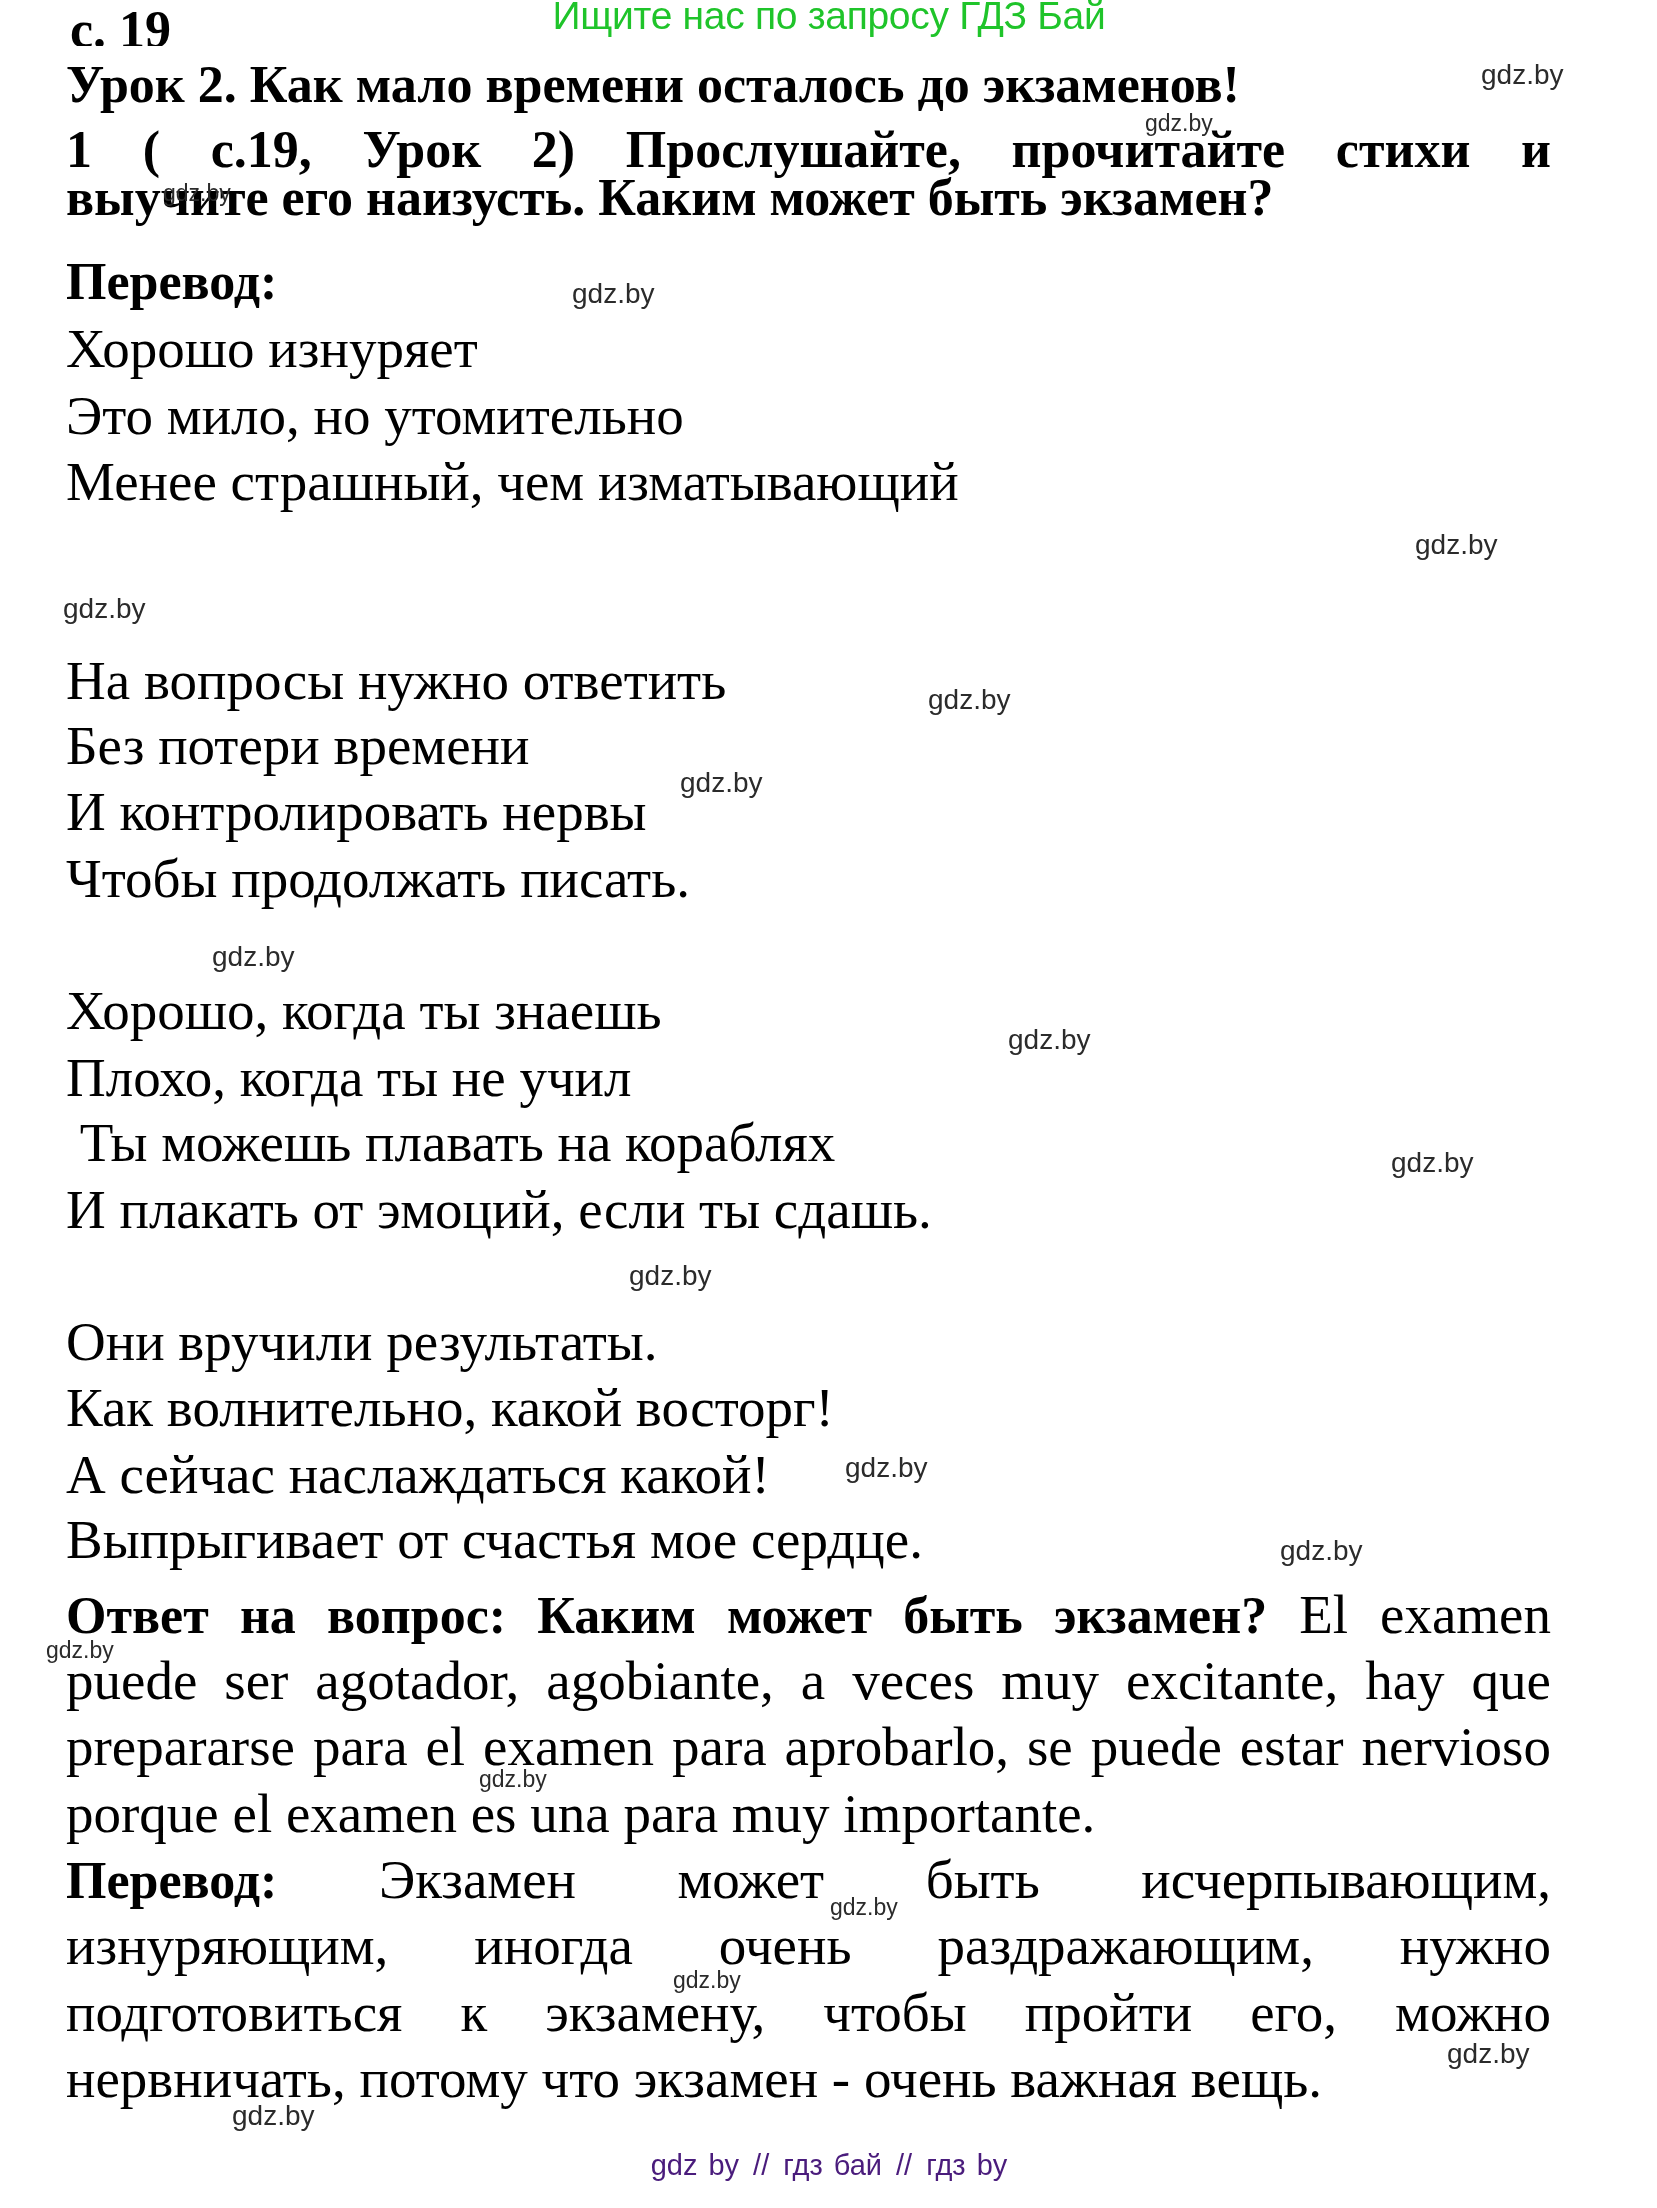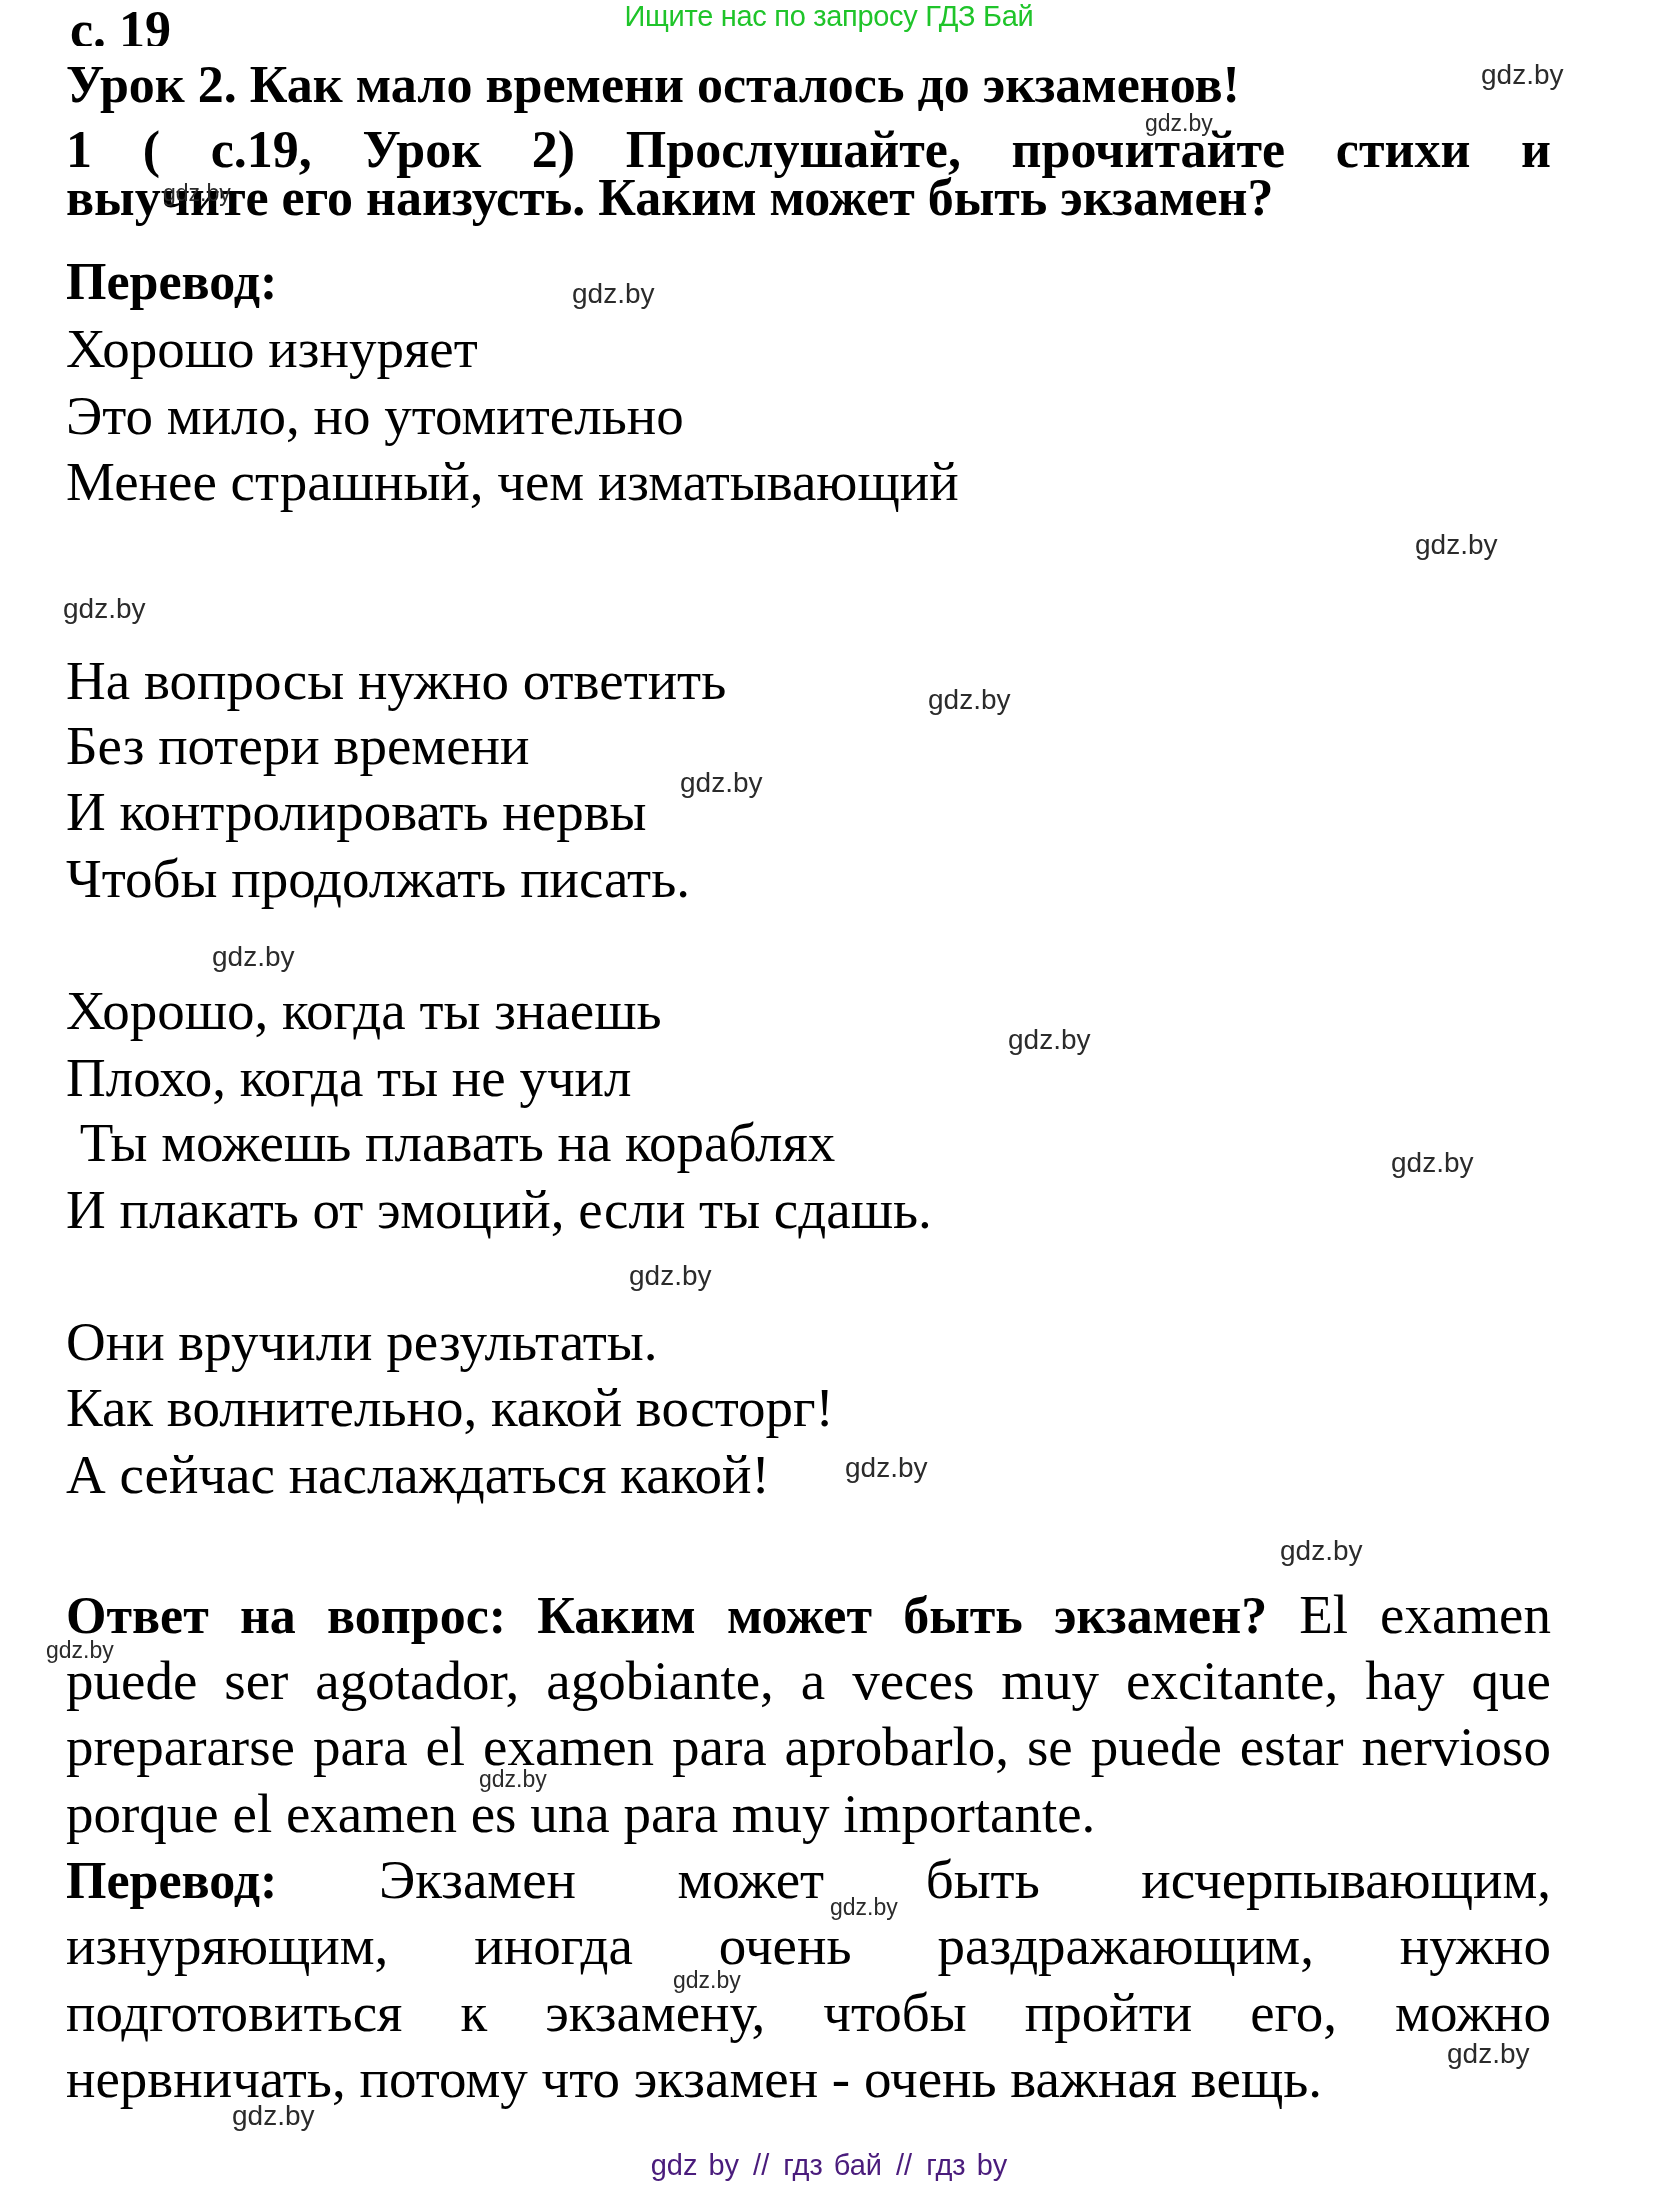--- a/index.html
+++ b/index.html
@@ -1,20 +1,20 @@
 <!DOCTYPE html>
 <html><head>
 <meta charset="utf-8">
 <style>
   html, body { margin: 0; padding: 0; background: #ffffff; }
   body { width: 1658px; height: 2209px; position: relative; overflow: hidden; }
   .page { position: absolute; left: 0; top: 0; width: 1658px; height: 2209px; }
   .banner {
     position: absolute; left: 0; top: 0; width: 1658px; text-align: center;
-    font-family: "Liberation Sans", sans-serif; font-size: 29px; color: #1fc42a;
+    font-family: "Liberation Sans", sans-serif; font-size: 39px; color: #1fc42a;
     line-height: 32px; letter-spacing: -0.3px;
   }
   .clipped-page {
     position: absolute; left: 70px; top: 12px; height: 34px; overflow: hidden;
     font-family: "Liberation Serif", serif; font-weight: bold; font-size: 52px; color: #000;
     line-height: 52px;
   }
   .clipped-page span { display: block; margin-top: -8px; }
   .line {
     position: absolute; left: 66px; width: 1485px;
@@ -61,20 +61,21 @@
   <div class="line reg" style="top:846px;">Чтобы продолжать писать.</div>
 
   <div class="line reg" style="top:978px;">Хорошо, когда ты знаешь</div>
   <div class="line reg" style="top:1045px;">Плохо, когда ты не учил</div>
   <div class="line reg" style="top:1110px;white-space:pre;"> Ты можешь плавать на кораблях</div>
   <div class="line reg" style="top:1177px;">И плакать от эмоций, если ты сдашь.</div>
 
   <div class="line reg" style="top:1309px;">Они вручили результаты.</div>
   <div class="line reg" style="top:1375px;">Как волнительно, какой восторг!</div>
   <div class="line reg" style="top:1442px;">А сейчас наслаждаться какой!</div>
+  <div class="line reg" style="top:1507px;">Выпрыгивает от счастья мое сердце.</div>
 
   <div class="line reg just" style="top:1582px;"><b style="font-size:52px;">Ответ на вопрос: Каким может быть экзамен?</b> <span>El examen</span></div>
   <div class="line reg just" style="top:1648px;"><span>puede ser agotador, agobiante, a veces muy excitante, hay que</span></div>
   <div class="line reg just" style="top:1714px;"><span>prepararse para el examen para aprobarlo, se puede estar nervioso</span></div>
   <div class="line reg" style="top:1781px;">porque el examen es una para muy importante.</div>
 
   <div class="line reg just" style="top:1847px;"><b style="font-size:52px;">Перевод:</b> <span>Экзамен может быть исчерпывающим,</span></div>
   <div class="line reg just" style="top:1913px;"><span>изнуряющим, иногда очень раздражающим, нужно</span></div>
   <div class="line reg just" style="top:1980px;"><span>подготовиться к экзамену, чтобы пройти его, можно</span></div>
   <div class="line reg" style="top:2046px;">нервничать, потому что экзамен - очень важная вещь.</div>

